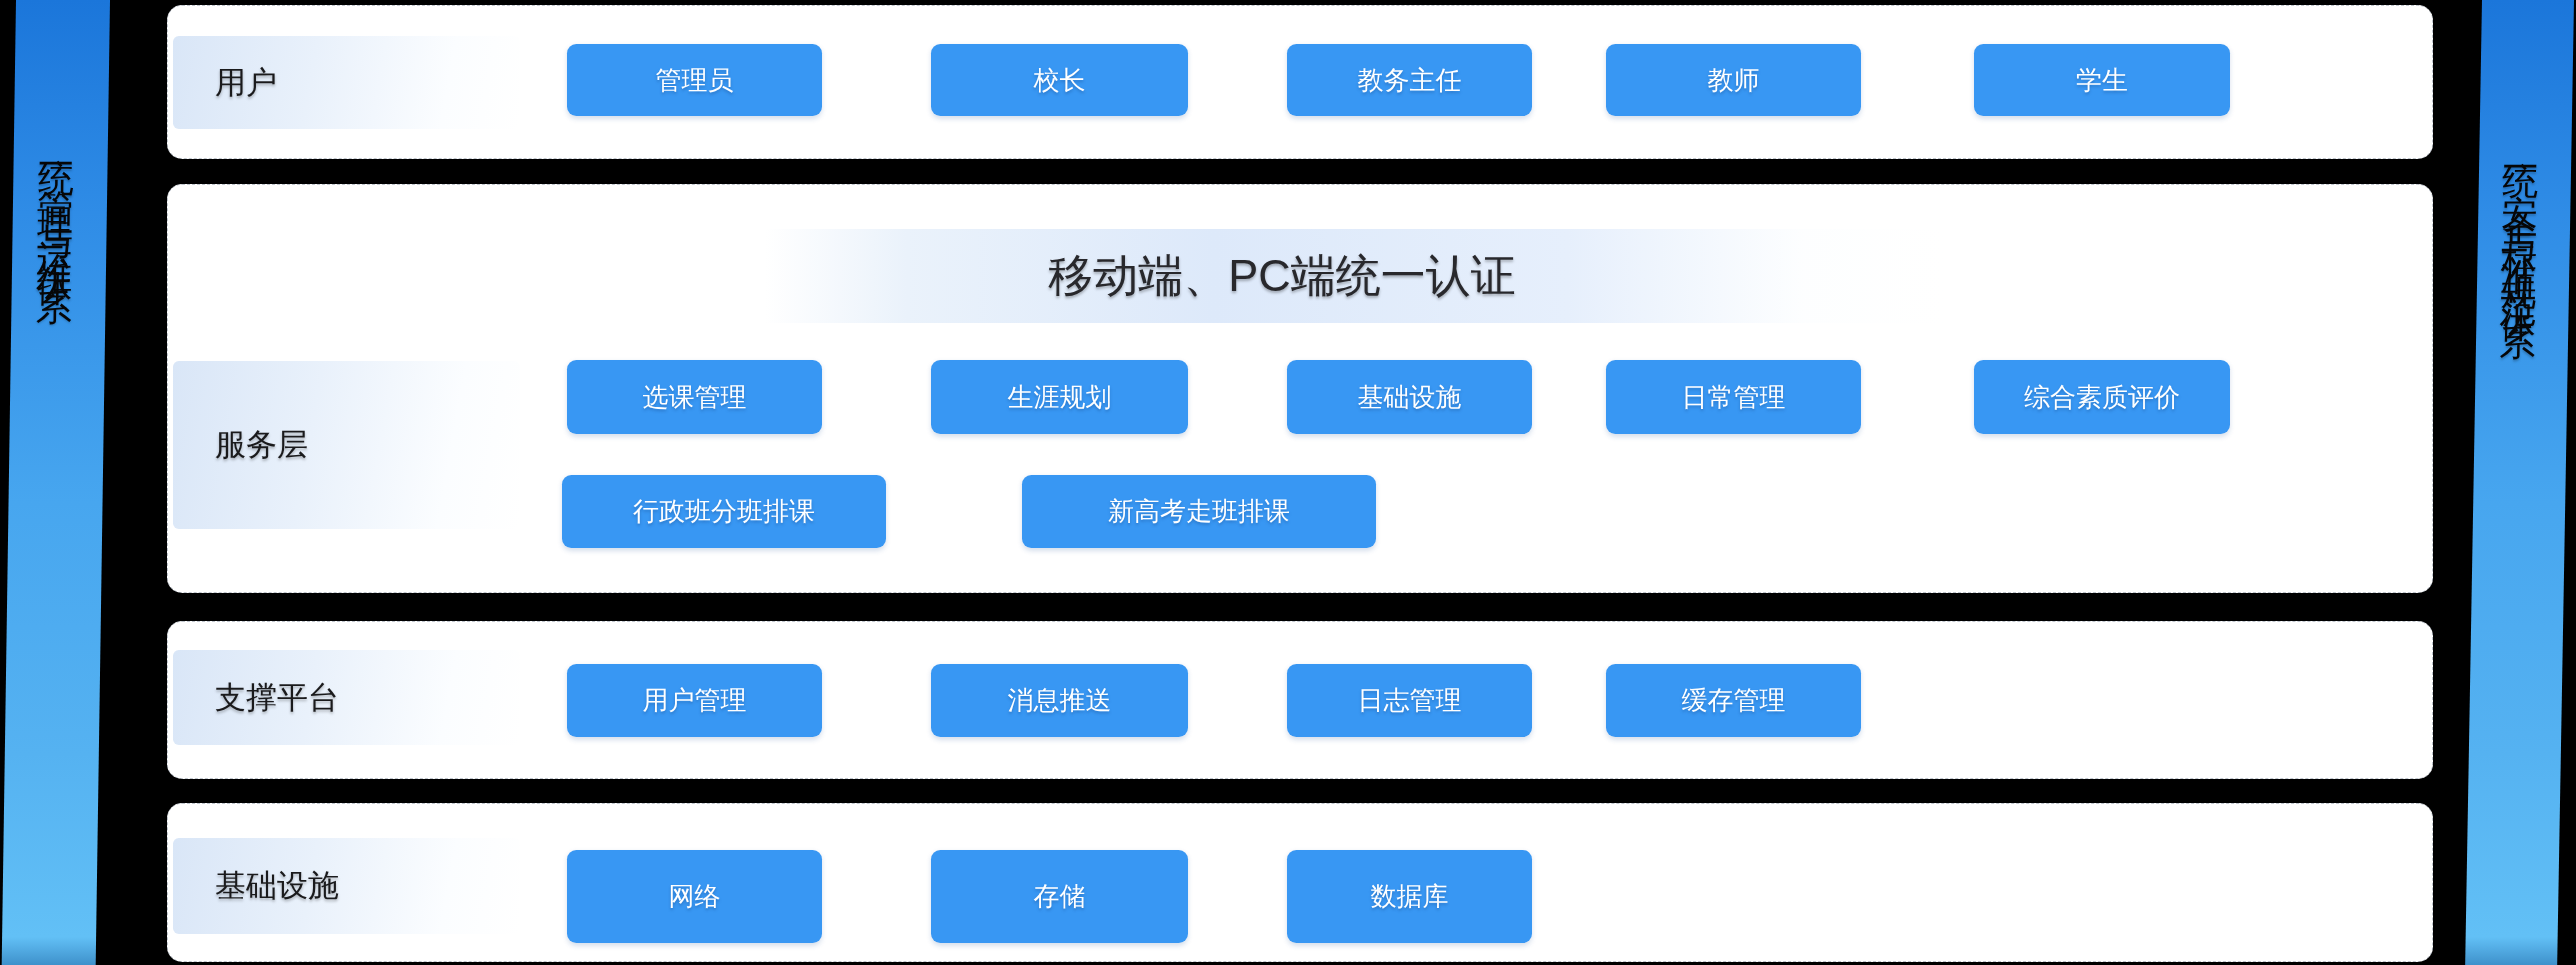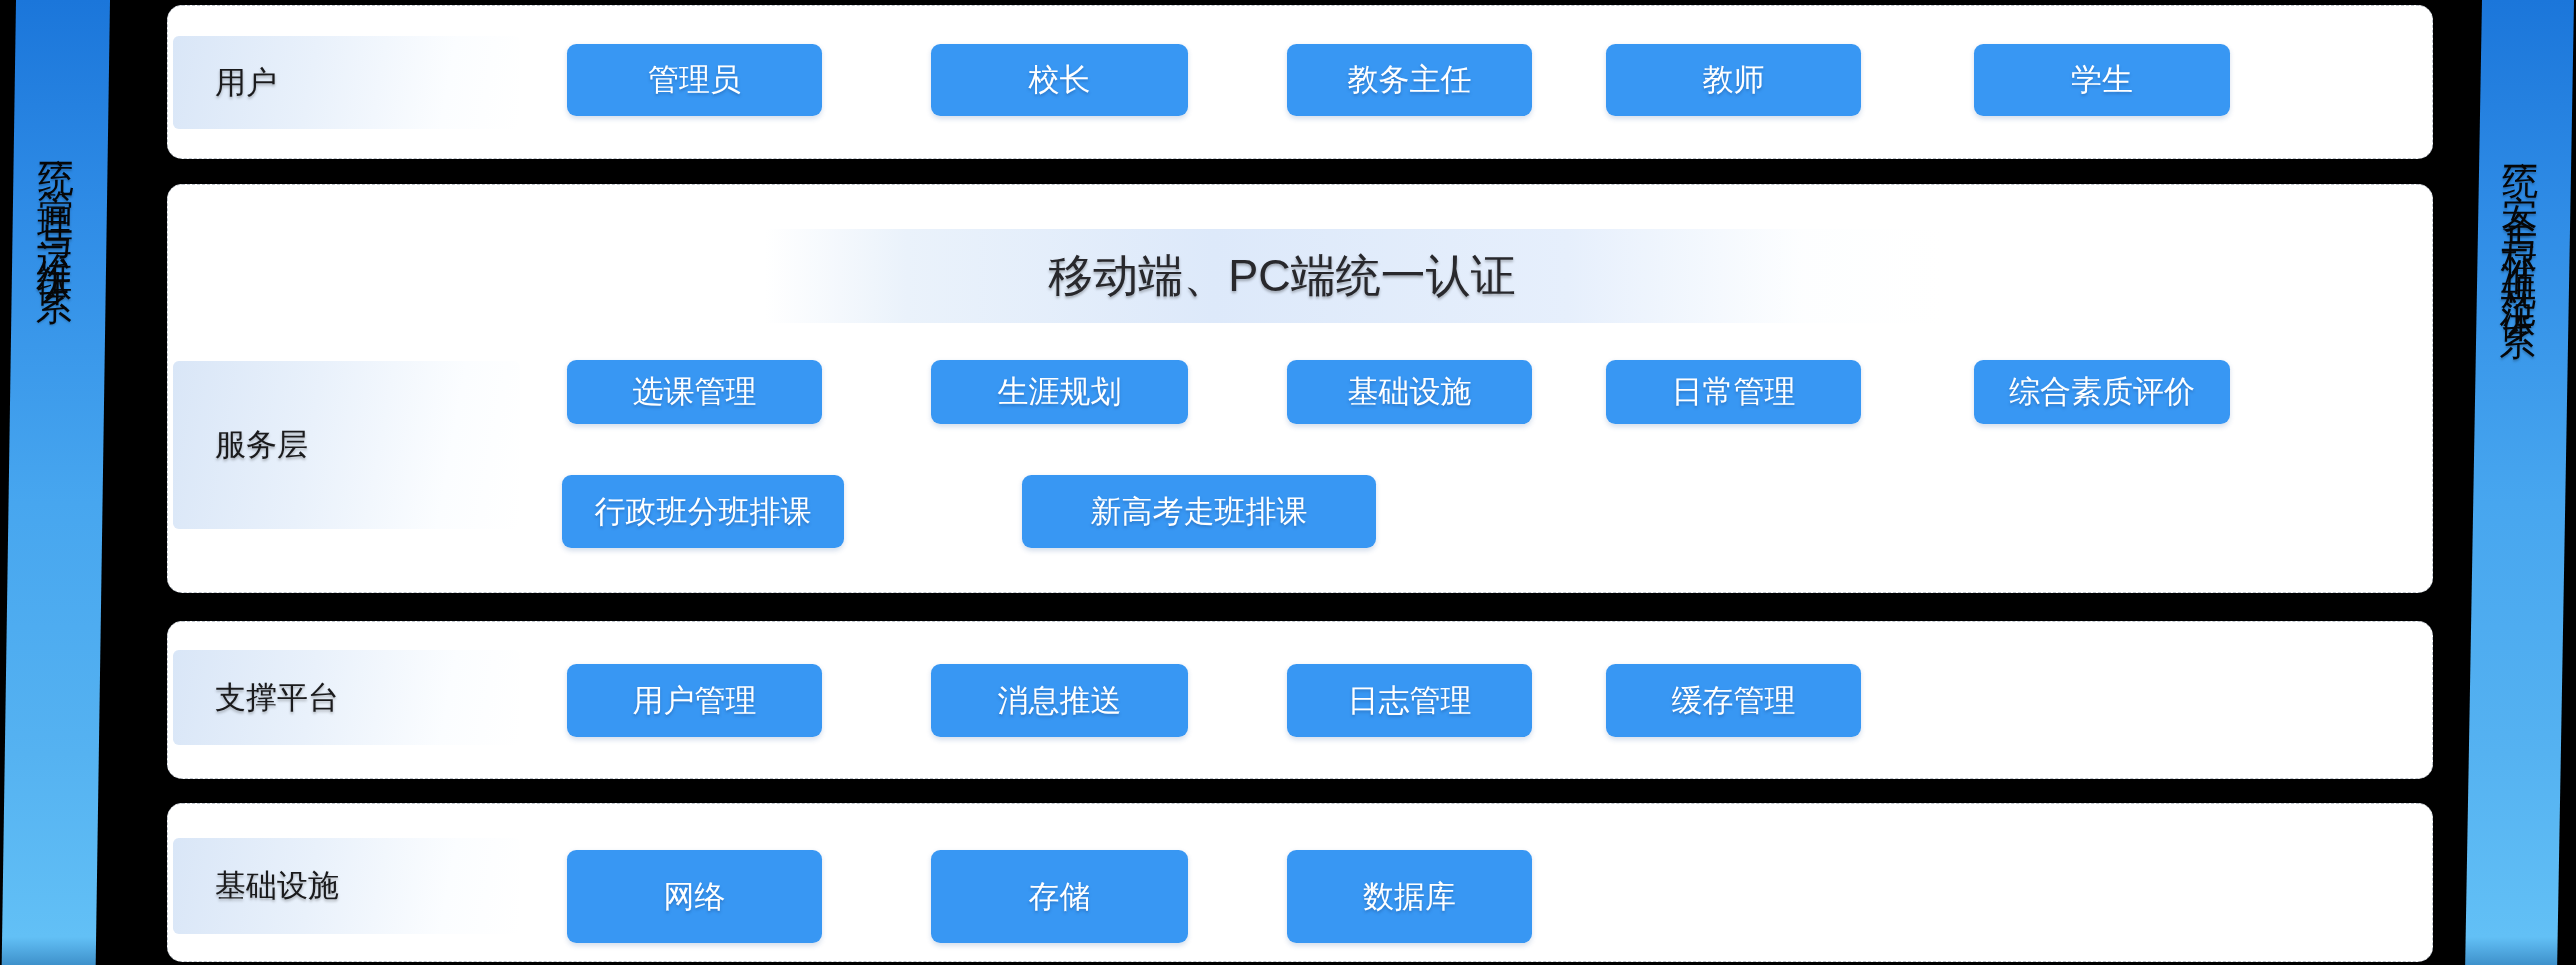--- a/index.html
+++ b/index.html
@@ -106,38 +106,38 @@
 
   
   .btn {
     position: absolute;
     background: #3897f3;
     border-radius: 9.3px;
     display: flex;
     align-items: center;
     justify-content: center;
     color: #ffffff;
-    font-size: 31px;
+    font-size: 26px;
     font-weight: 400;
     text-shadow: 0 2.3px 2.9px rgba(20,60,120,0.35);
     box-shadow: 0 2.3px 5.8px rgba(25,80,150,0.18);
     white-space: nowrap;
     cursor: pointer;
   }
   
   .c1 { left: 567px;  width: 255px; }
   .c2 { left: 931px; width: 257px; }
   .c3 { left: 1287px; width: 245px; }
   .c4 { left: 1606px; width: 255px; }
   .c5 { left: 1974px; width: 256px; }
-  .w1 { left: 562px;  width: 282px; }
+  .w1 { left: 562px;  width: 324px; }
   .w2 { left: 1022px; width: 354px; }
   
   .r1  { top: 44px;   height: 72px; }
-  .r2a { top: 360px;  height: 64px; }
+  .r2a { top: 360px;  height: 74px; }
   .r2b { top: 475px;  height: 73px; }
   .r3  { top: 664px; height: 73px; }
   .r4  { top: 850px; height: 93px; font-family: Liberation Serif, serif; }
 </style>
 </head>
 <body>
 
 <div class="canvas">
 
   <div class="ribbon ribbon-left">

